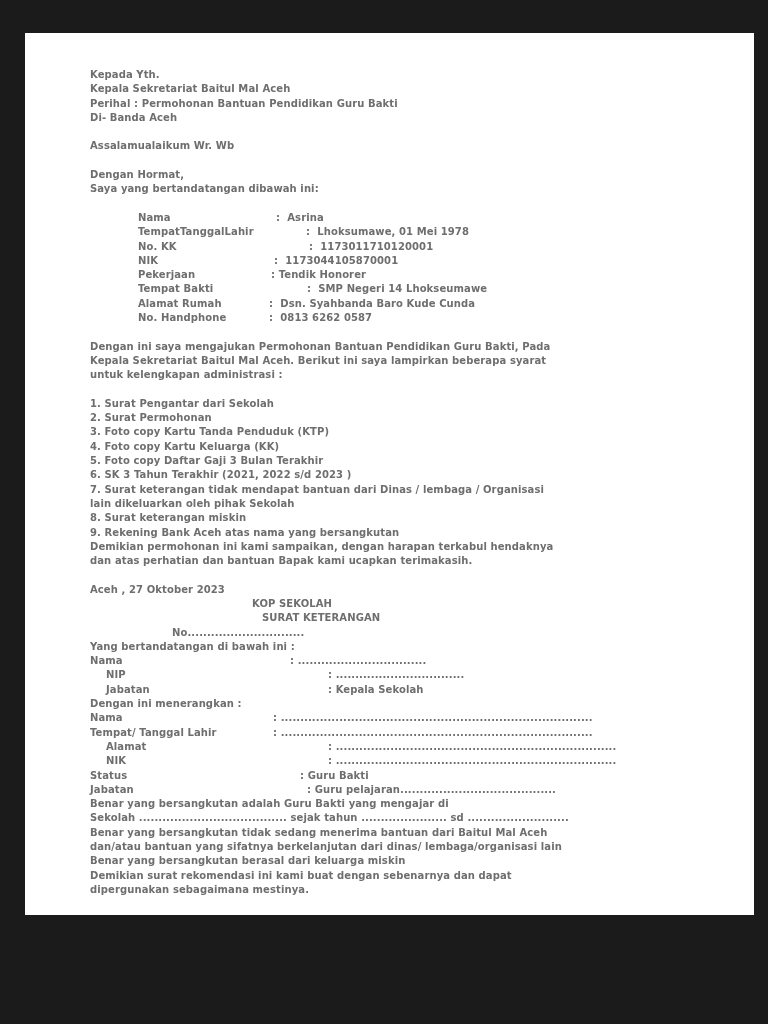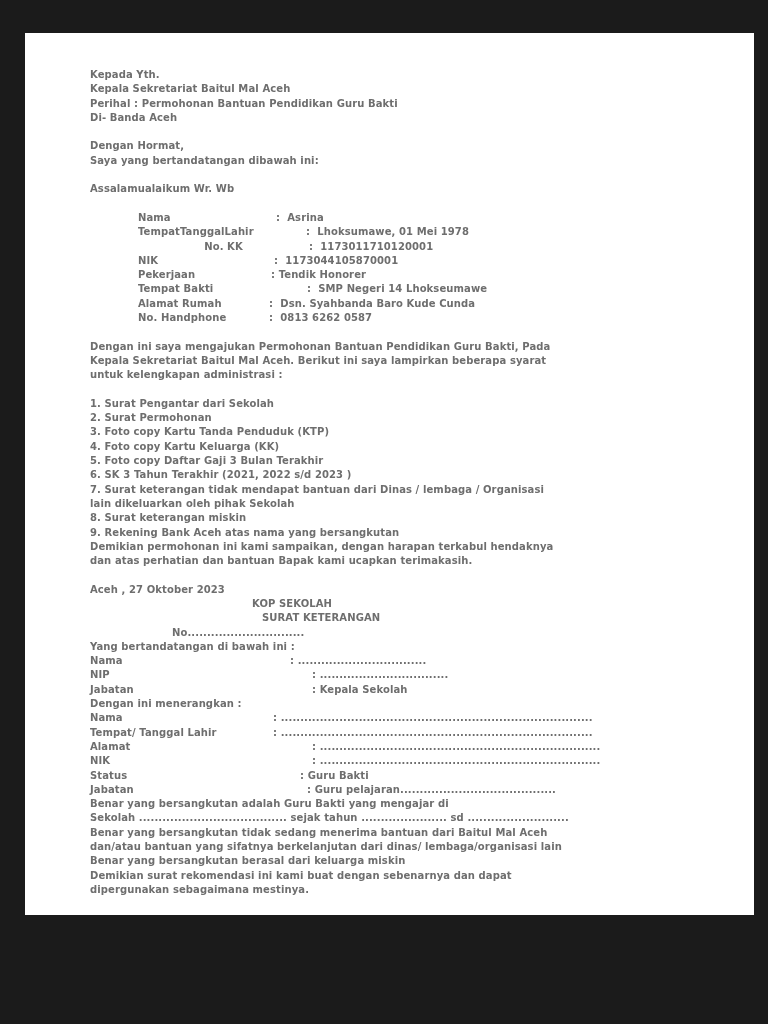--- a/index.html
+++ b/index.html
@@ -26,49 +26,49 @@
   }
   .tblock{white-space:pre-wrap;}
   .gap1{margin-top:14.3px;}
   
   .fieldsA{margin-top:14.3px;padding-left:48px;}
   .frow{display:flex;}
   .frow .lbl{flex:0 0 auto;}
   .frow .val{white-space:pre-wrap;}
   .fieldsA .frow:nth-of-type(1) .lbl{width:138px;}
   .fieldsA .frow:nth-of-type(2) .lbl{width:168px;}
-  .fieldsA .frow:nth-of-type(3) .lbl{width:171px;text-align:center;}
+  .fieldsA .frow:nth-of-type(3) .lbl{width:171px;}
   .fieldsA .frow:nth-of-type(4) .lbl{width:136px;}
   .fieldsA .frow:nth-of-type(5) .lbl{width:133px;}
   .fieldsA .frow:nth-of-type(6) .lbl{width:169px;}
   .fieldsA .frow:nth-of-type(7) .lbl{width:131px;}
   .fieldsA .frow:nth-of-type(8) .lbl{width:131px;}
   
   .kop{margin-left:162px;}
   .cert-title{margin-left:172px;}
   .cert-no{margin-left:82px;white-space:pre-wrap;}
   .bw200 .lbl{width:200px;}
-  .bw222 .lbl{width:222px;}
+  .bw222 .lbl{width:222px;margin-left:16px;}
   .bw183 .lbl{width:183px;}
   .bw210 .lbl{width:210px;}
   .bw217 .lbl{width:217px;}
 </style>
 </head>
 <body>
 
 <div class="page">
   <div class="content">
 
     <div class="tblock">Kepada Yth.
 Kepala Sekretariat Baitul Mal Aceh
 Perihal : Permohonan Bantuan Pendidikan Guru Bakti
 Di- Banda Aceh</div>
+    <div class="tblock gap1">Assalamualaikum Wr. Wb</div>
     <div class="tblock gap1">Dengan Hormat,
 Saya yang bertandatangan dibawah ini:</div>
-    <div class="tblock gap1">Assalamualaikum Wr. Wb</div>
 
     <div class="fieldsA">
       <div class="frow">
         <span class="lbl">Nama</span>
           <span class="val">:  Asrina</span>
       </div>
       <div class="frow">
         <span class="lbl">TempatTanggalLahir</span>
           <span class="val">:  Lhoksumawe, 01 Mei 1978</span>
       </div>

